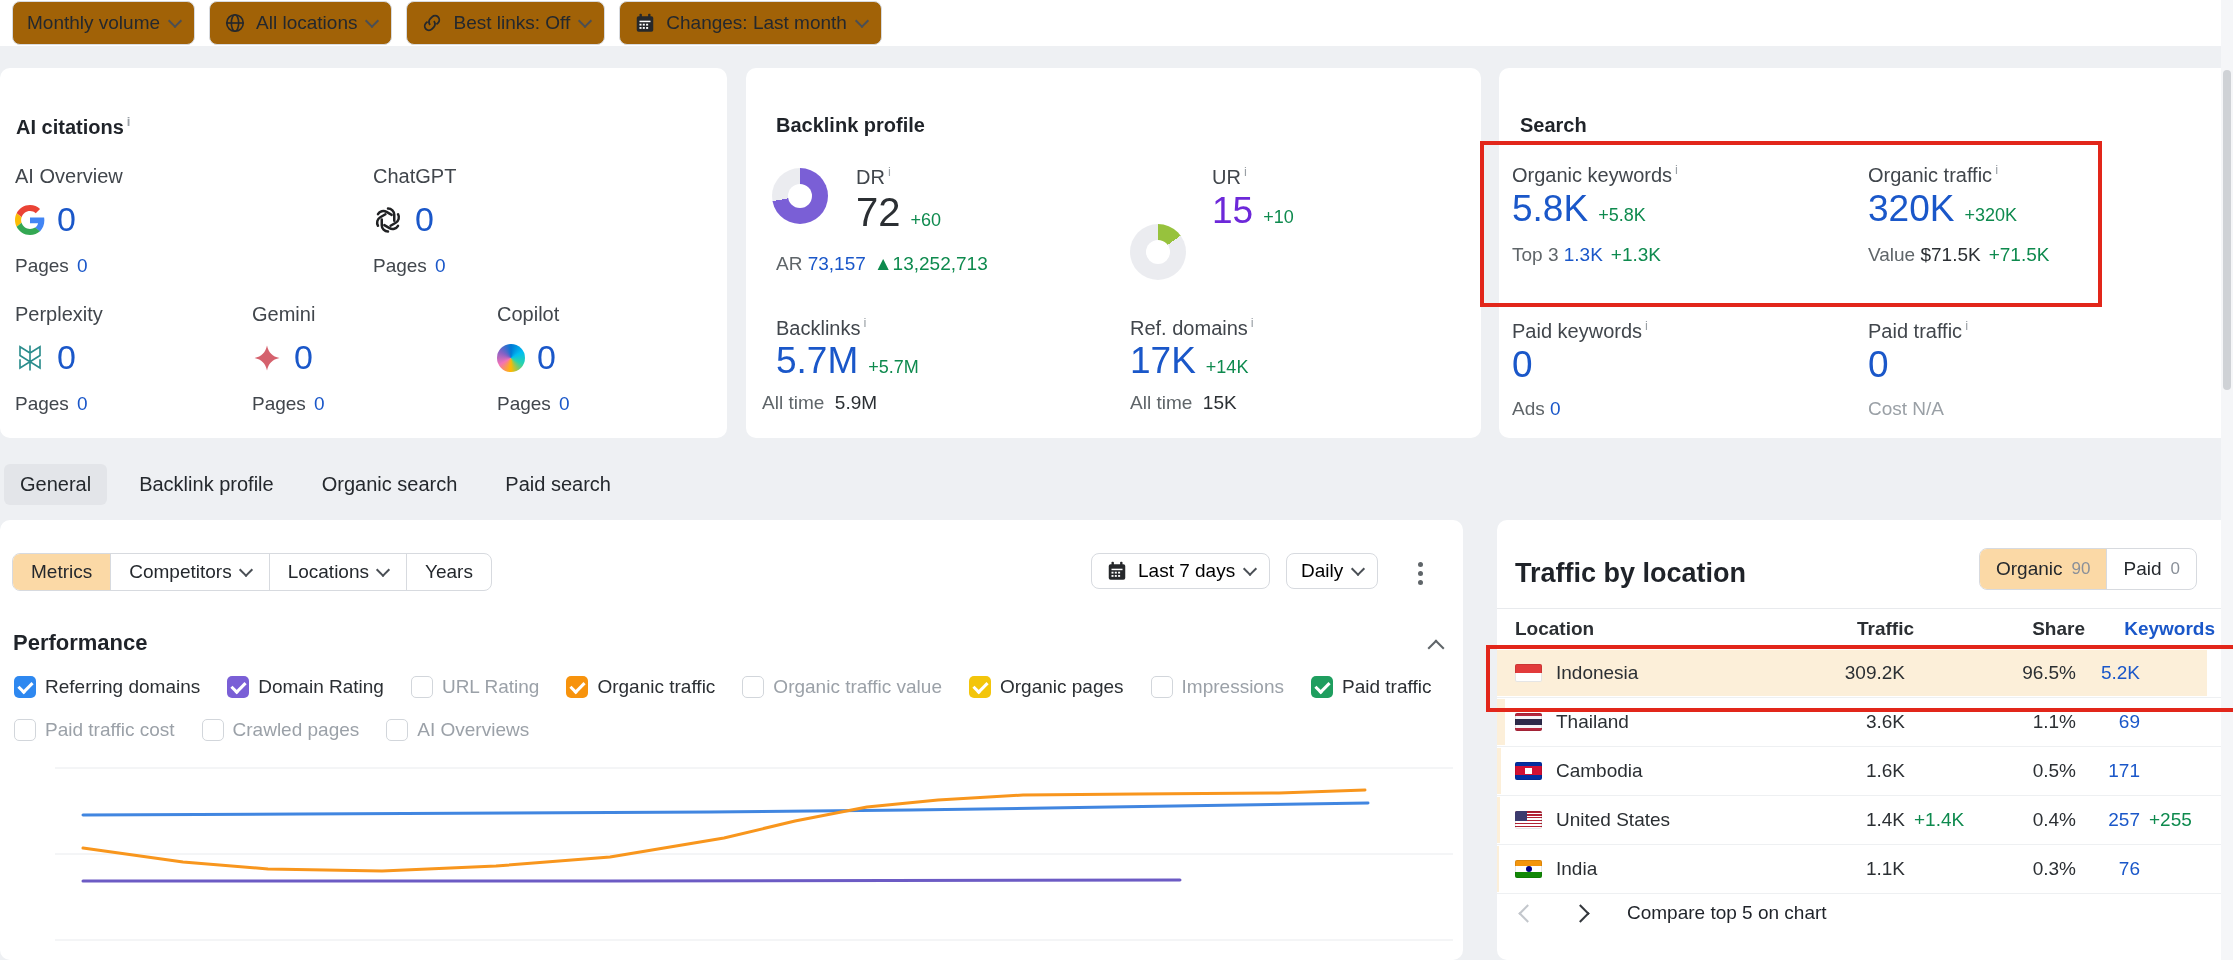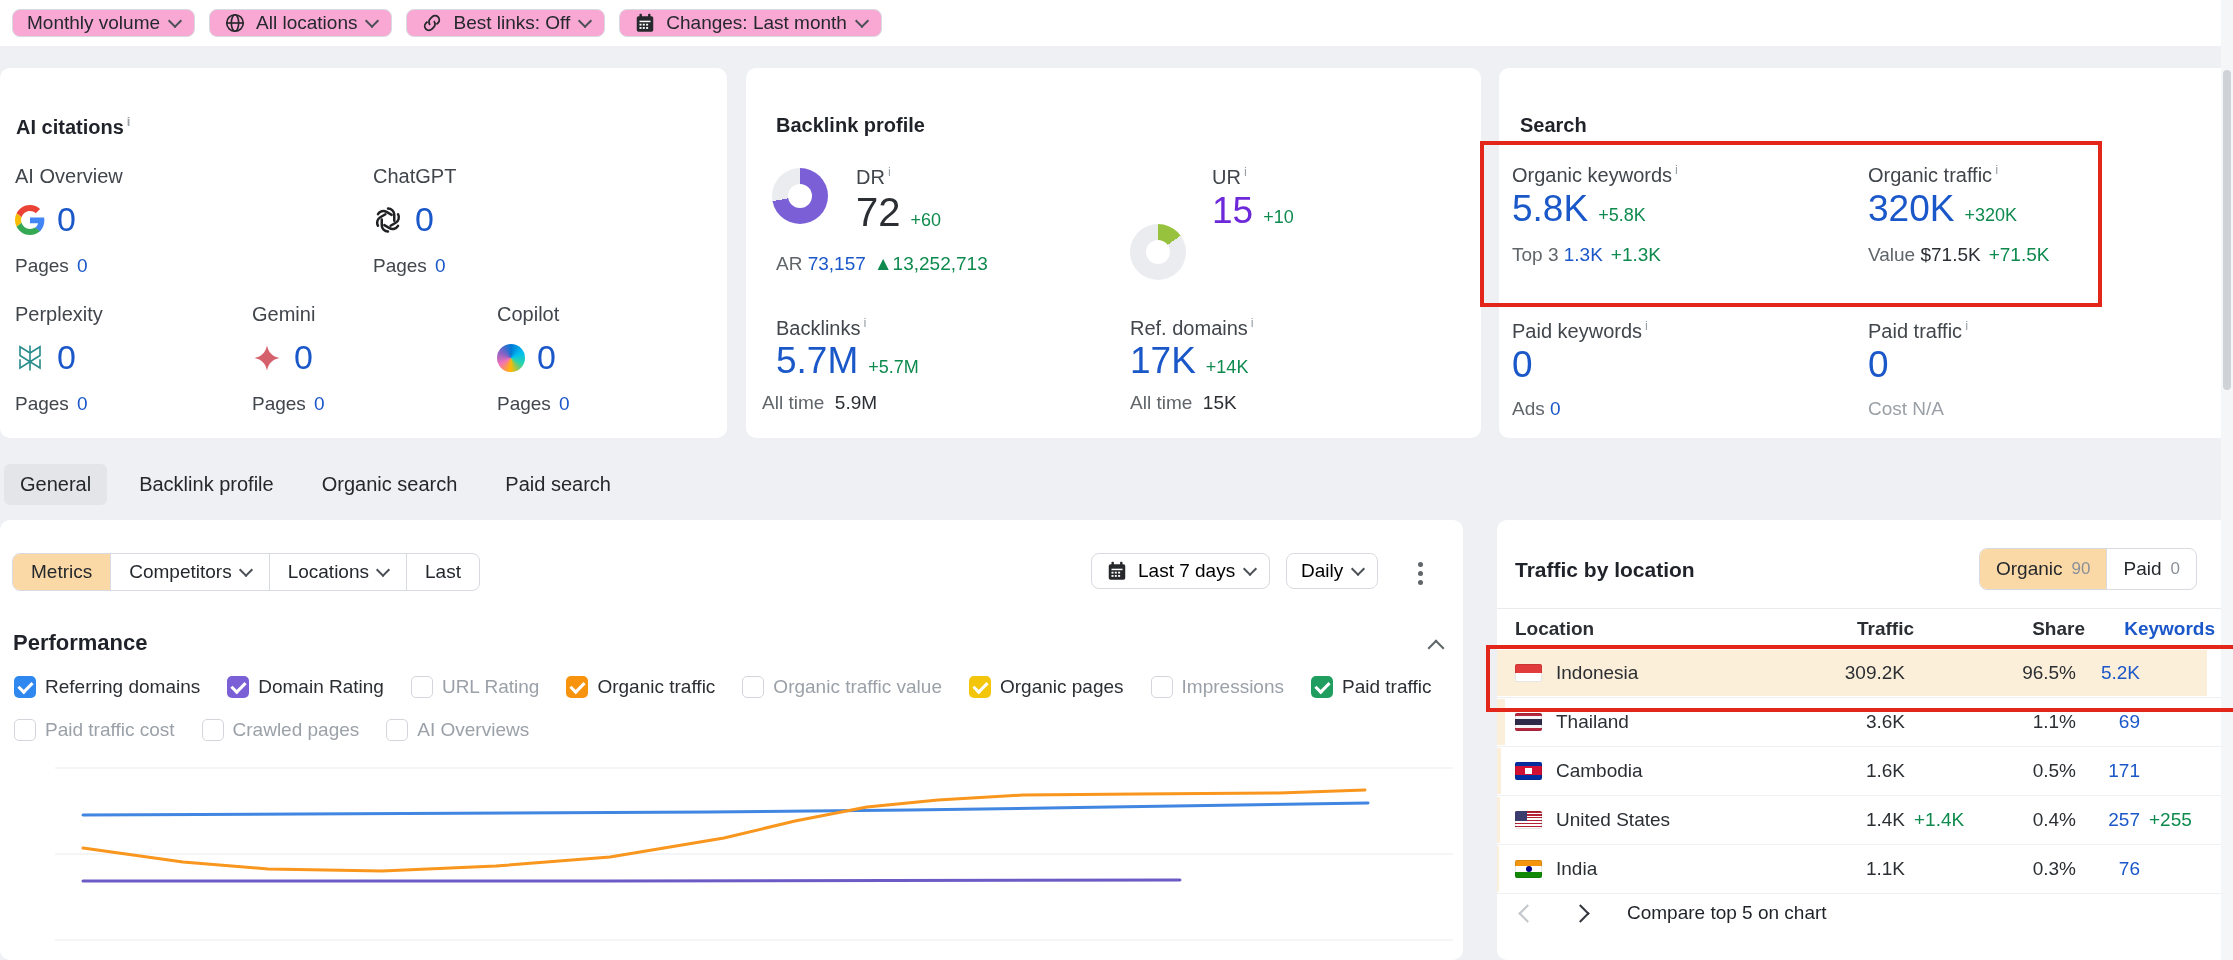--- a/index.html
+++ b/index.html
@@ -2,21 +2,21 @@
 <html><head>
 <meta charset="utf-8">
 <style>
   html,body{margin:0;padding:0}
   body{width:2233px;height:960px;position:relative;overflow:hidden;background:#eef0f3;
        font-family:"Liberation Sans",sans-serif;color:#24282d;-webkit-font-smoothing:antialiased}
   .panel{position:absolute;background:#fff;border-radius:10px}
   .abs{position:absolute}
   
   .topbar{position:absolute;left:0;top:0;width:2221px;height:46px;background:#fff;display:flex;align-items:center;gap:14px;padding-left:12px;box-sizing:border-box}
-  .tb-btn{display:inline-flex;align-items:center;gap:10px;height:28px;padding:0 14px;border:1px solid #d7dadf;border-radius:8px;background:#f9a8d4;font-size:19px;color:#24282d;cursor:pointer}
+  .tb-btn{display:inline-flex;align-items:center;gap:10px;height:44px;padding:0 14px;border:1px solid #d7dadf;border-radius:8px;background:#a16207;font-size:19px;color:#24282d;cursor:pointer}
   .chev{display:inline-block;width:8px;height:8px;border-right:2px solid #4a4f55;border-bottom:2px solid #4a4f55;transform:rotate(45deg);margin-top:-4px}
   .icon22{width:22px;height:22px;flex:none}
   
   .p-title{font-size:20px;font-weight:bold;color:#1f2329}
   .m-label{font-size:20px;color:#41464c}
   .info{font-size:13px;color:#9aa0a6;vertical-align:super;margin-left:3px}
   .big{font-size:37px;color:#1a57c9}
   .big.link{cursor:pointer}
   .delta{font-size:18px;color:#0e8a4e;margin-left:10px}
   .sub{font-size:19px;color:#5f6569}
@@ -257,21 +257,21 @@
       </div>
     <div class="seg-item">
         <span>Competitors</span>
         <i class="chev"></i>
       </div>
     <div class="seg-item">
         <span>Locations</span>
         <i class="chev"></i>
       </div>
     <div class="seg-item">
-        <span>Last</span>
+        <span>Years</span>
       </div>
   </div>
 
   <button class="abs ctl-btn" style="left:1091px;top:33px">
     <svg class="icon22" viewBox="0 0 24 24">
         <rect x="3" y="4.5" width="18" height="17" rx="2" fill="#26282b"></rect>
         <rect x="6" y="1.8" width="2.6" height="5" rx="1" fill="#26282b"></rect>
         <rect x="15.4" y="1.8" width="2.6" height="5" rx="1" fill="#26282b"></rect>
         <g fill="#fff">
           <rect x="6" y="9.5" width="12" height="1.6"></rect>
@@ -352,21 +352,21 @@
       <line x1="45" x2="1443" y1="5" y2="5" stroke="#e9ebee" stroke-width="1"></line>
       <line x1="45" x2="1443" y1="91" y2="91" stroke="#e9ebee" stroke-width="1"></line>
       <line x1="45" x2="1443" y1="177" y2="177" stroke="#e9ebee" stroke-width="1"></line>
       <polyline points="73,52 290,51 500,50 700,49 900,47 1100,44 1358,40" fill="none" stroke="#4186e0" stroke-width="3" stroke-linejoin="round" stroke-linecap="round"></polyline>
       <polyline points="73,85 173,99 258,106 372,108 486,103 600,94 714,75 785,58 857,44 928,37 1013,32 1127,31 1269,30 1355,27" fill="none" stroke="#f8961d" stroke-width="3" stroke-linejoin="round" stroke-linecap="round"></polyline>
       <polyline points="73,118 600,118 1170,117" fill="none" stroke="#6c5bc4" stroke-width="3" stroke-linejoin="round" stroke-linecap="round"></polyline>
     </svg>
 </div>
 
 <div class="panel" style="left:1497px;top:520px;width:736px;height:440px;border-radius:10px 0 0 10px">
-  <div class="abs p-title" style="left:18px;top:38px;font-size:21px">Traffic by location</div>
+  <div class="abs p-title" style="left:18px;top:38px;font-size:27px">Traffic by location</div>
 
   <div class="toggle" style="left:482px;top:28px">
     <div class="tg active">
         <span>Organic</span>
         <span class="cnt">90</span>
       </div>
     <div class="tg">
         <span>Paid</span>
         <span class="cnt">0</span>
       </div>

